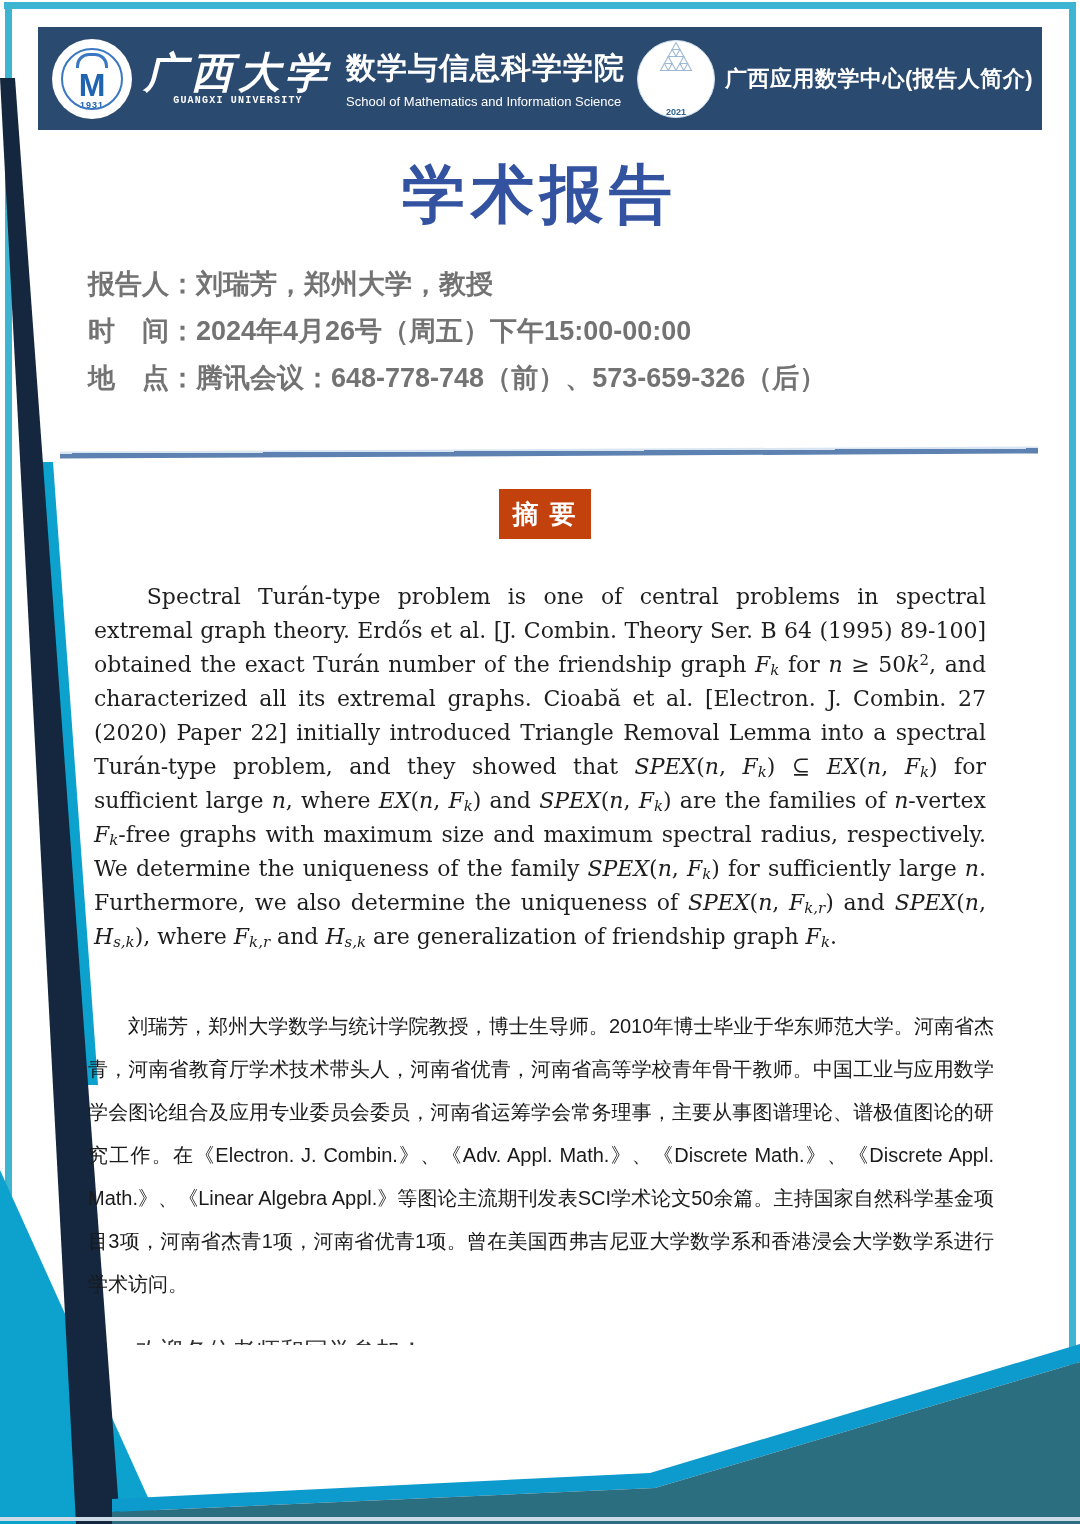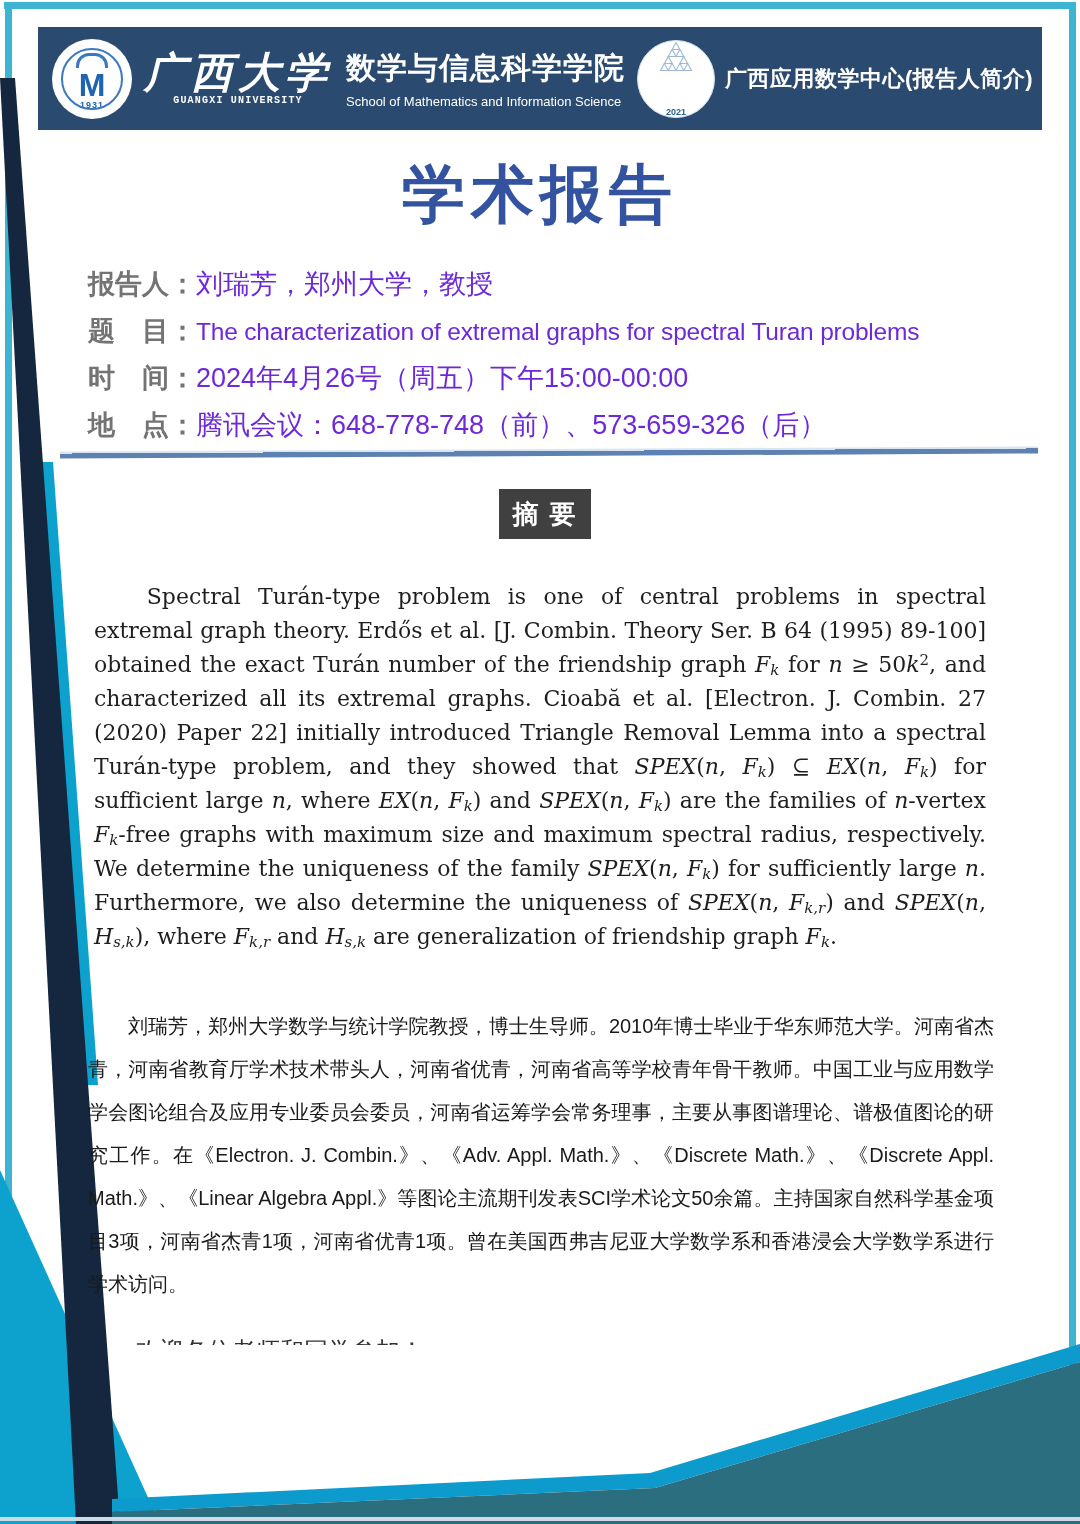--- a/index.html
+++ b/index.html
@@ -40,32 +40,32 @@
     letter-spacing:0.5px; white-space:nowrap;}
 
   
   .title {
     position:absolute; left:0; top:152px; width:100%; text-align:center; z-index:2;
     font-size:63px; font-weight:800; color:#3353a1; letter-spacing:6px;
   }
   .info { position:absolute; left:88px; top:266px; width:920px; z-index:2;}
   .info-row { display:flex; align-items:baseline; height:47px; }
   .info-label { font-size:27px; font-weight:700; color:#737373; white-space:pre; }
-  .info-value { font-size:27px; font-weight:400; color:#6d28d9; white-space:nowrap;}
+  .info-value { font-size:27px; font-weight:700; color:#737373; white-space:nowrap;}
   .info-value.en { font-size:24.5px; letter-spacing:-0.2px; }
 
   .rule {
     position:absolute; left:60px; top:449px; width:978px; height:7px; z-index:2;
     transform:rotate(-0.3deg);
     background:linear-gradient(to bottom, #d9e6f2 0 2px, #5d81b0 2px 100%);
   }
 
   
   .sec-btn {
-    position:absolute; z-index:2; background:#404040; color:#ffffff;
+    position:absolute; z-index:2; background:#c2410c; color:#ffffff;
     font-weight:700; text-align:center;
   }
   .btn-abstract { left:499px; top:489px; width:92px; height:50px; line-height:50px;
     font-size:26px; letter-spacing:2px; }
   .btn-bio { left:462px; top:911px; width:148px; height:52px; line-height:52px;
     font-size:26px; letter-spacing:1px; }
 
   
   .abstract {
     position:absolute; left:94px; top:558px; width:892px; z-index:2;
@@ -142,24 +142,20 @@
   </div>
 
   <div class="title">学术报告</div>
 
   <div class="info">
     <div class="info-row">
       <span class="info-label">报告人：</span>
       <span class="info-value">刘瑞芳，郑州大学，教授</span>
     </div>
     <div class="info-row">
-      <span class="info-label">题　目：</span>
-      <span class="info-value en">The characterization of extremal graphs for spectral Turan problems</span>
-    </div>
-    <div class="info-row">
       <span class="info-label">时　间：</span>
       <span class="info-value">2024年4月26号（周五）下午15:00-00:00</span>
     </div>
     <div class="info-row">
       <span class="info-label">地　点：</span>
       <span class="info-value">腾讯会议：648-778-748（前）、573-659-326（后）</span>
     </div>
   </div>
 
   <div class="rule"></div>

